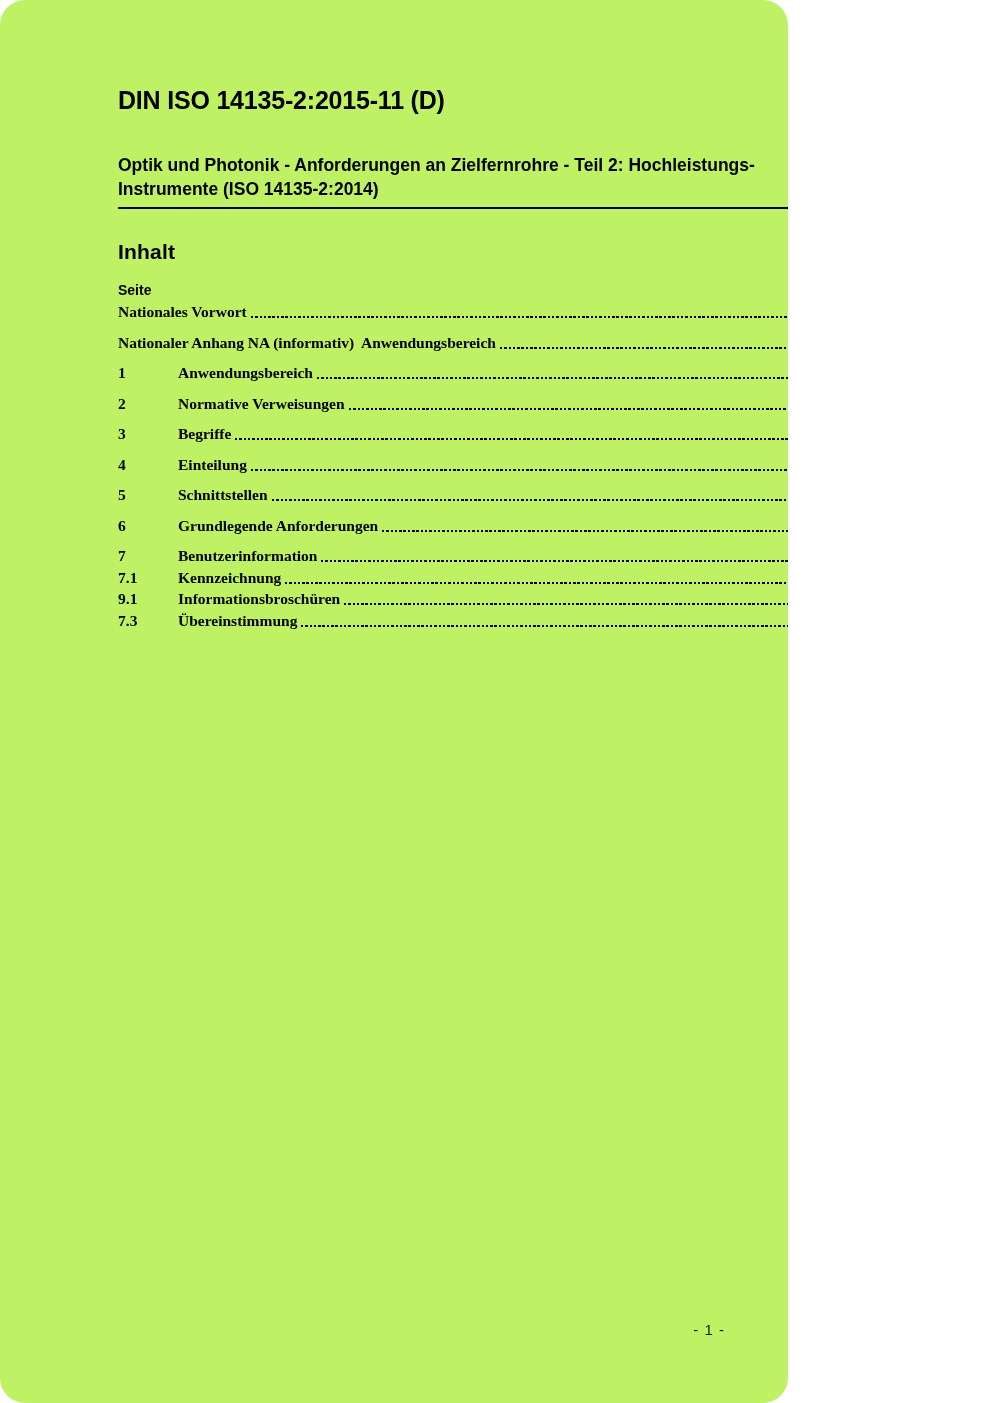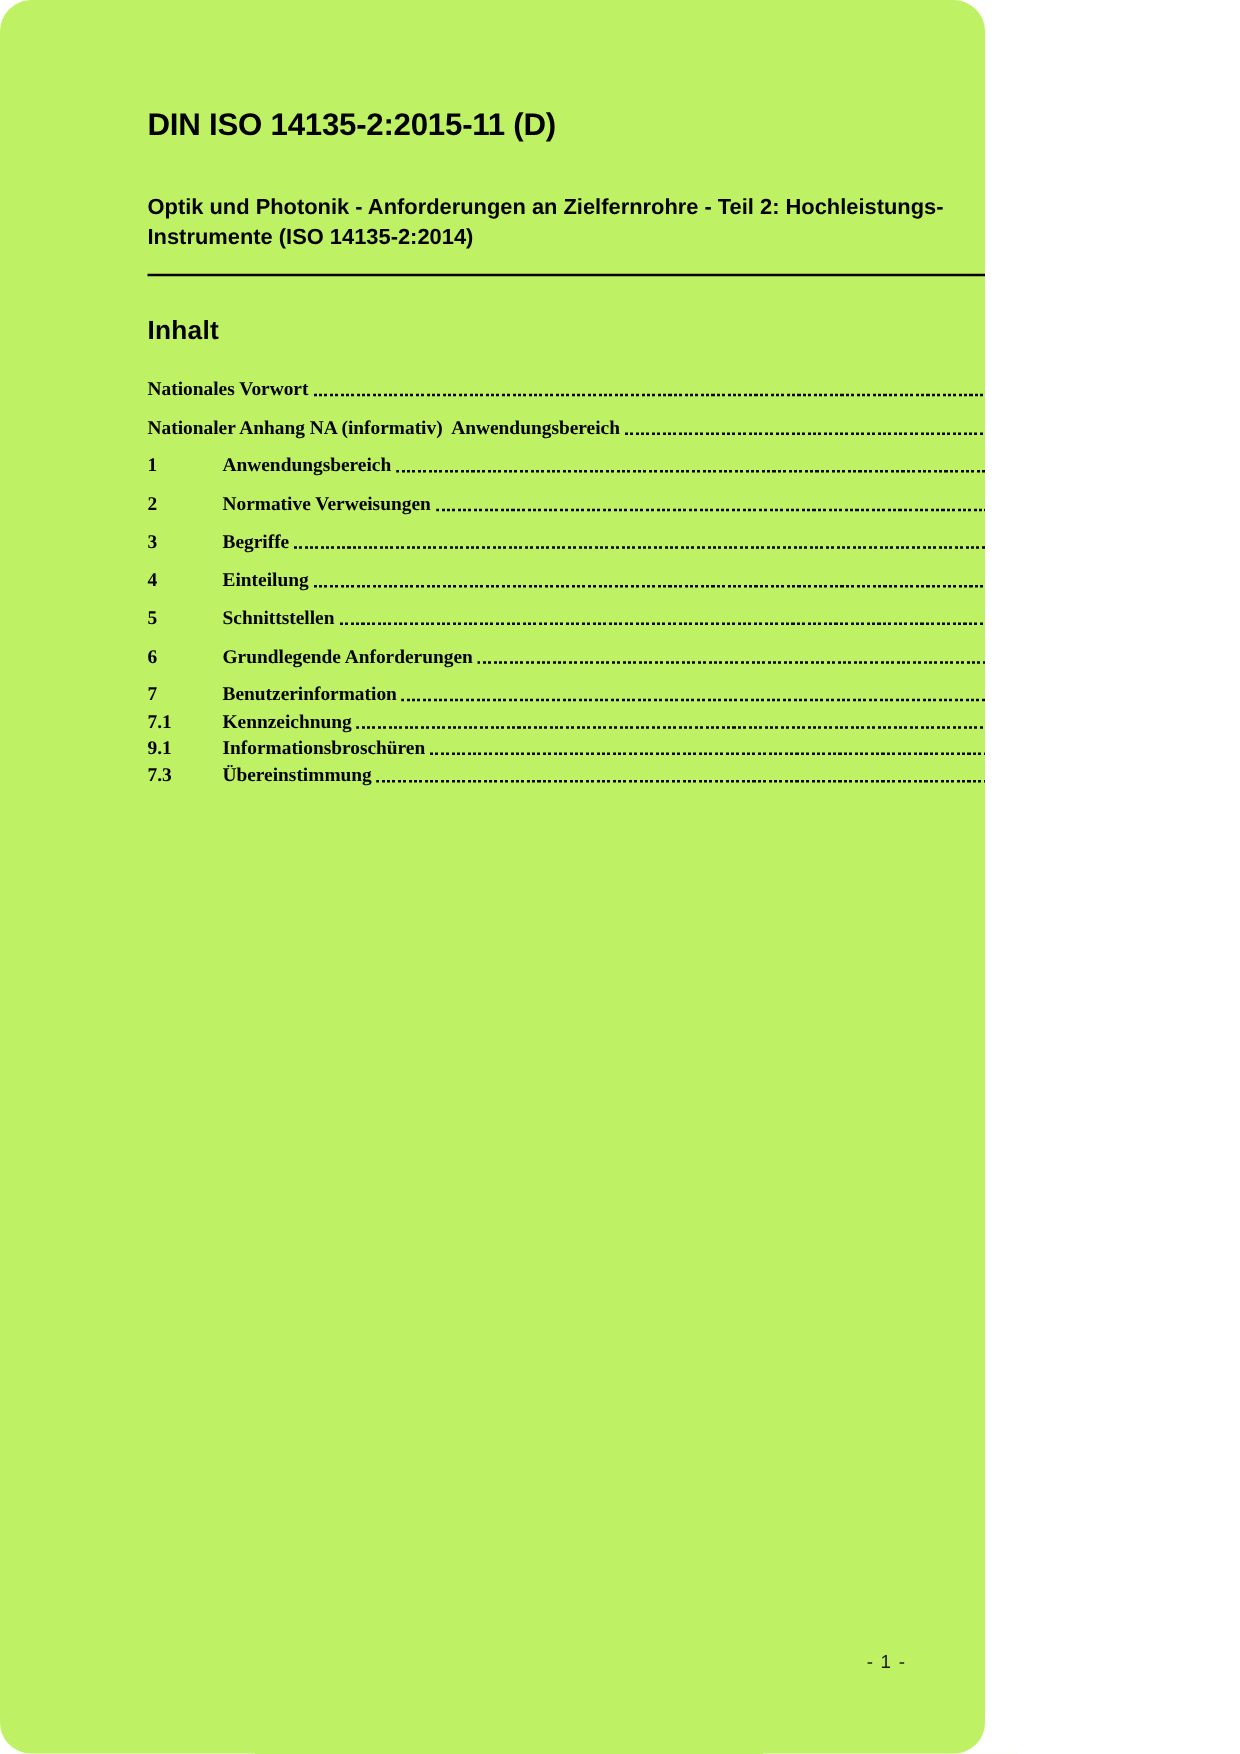--- a/index.html
+++ b/index.html
@@ -27,32 +27,33 @@
     white-space: pre;
   }
   .doc-title-block {
     position: absolute;
     left: 118px;
     width: 812px;
     top: 153px;
     font-size: 17.5px;
     font-weight: bold;
     line-height: 24px;
-    padding-bottom: 18px;
+    padding-bottom: 6px;
     border-bottom: 2px solid #000000;
   }
   .doc-title-block span { display: block; white-space: pre; }
   .toc-header {
     position: absolute;
     left: 118px;
     width: 812px;
     top: 240px;
     display: flex;
     justify-content: space-between;
     align-items: baseline;
+    flex-direction: column;
   }
   .toc-heading {
     font-size: 21px;
     font-weight: bold;
     letter-spacing: 0.2px;
   }
   .page-col-label {
     font-size: 14px;
     font-weight: bold;
     margin-top: 18px;
@@ -61,21 +62,21 @@
     position: absolute;
     left: 118px;
     width: 812px;
     top: 303px;
     font-family: "Liberation Serif", "DejaVu Serif", serif;
     font-size: 15.5px;
     font-weight: bold;
   }
   .toc-row {
     display: flex;
-    align-items: flex-start;
+    align-items: center;
     line-height: 18px;
     margin-top: 12.5px;
   }
   .toc-row.sub { margin-top: 3.5px; }
   .toc-row:first-child { margin-top: 0; }
   .toc-num {
     flex: none;
     width: 60px;
   }
   .toc-label {

